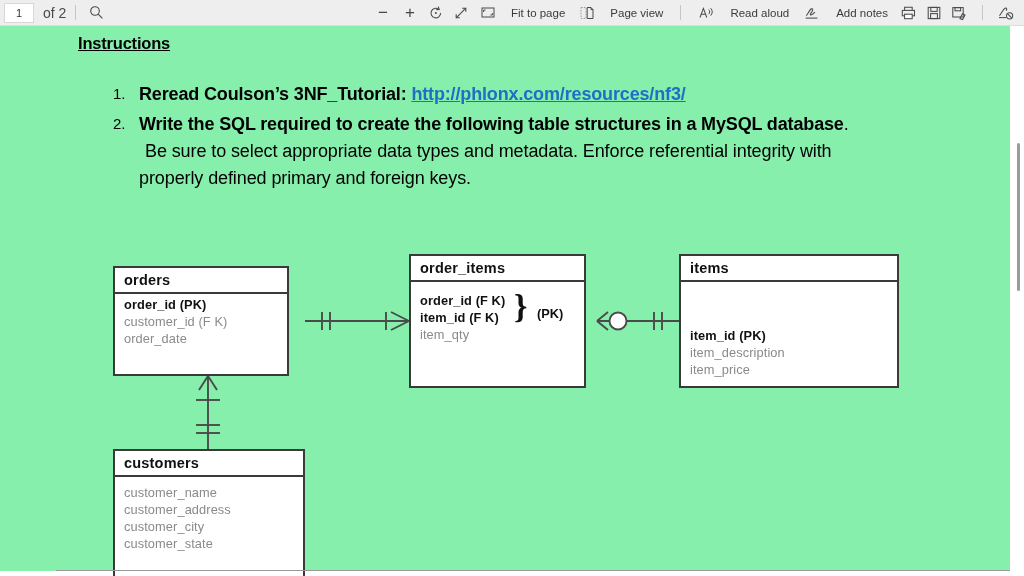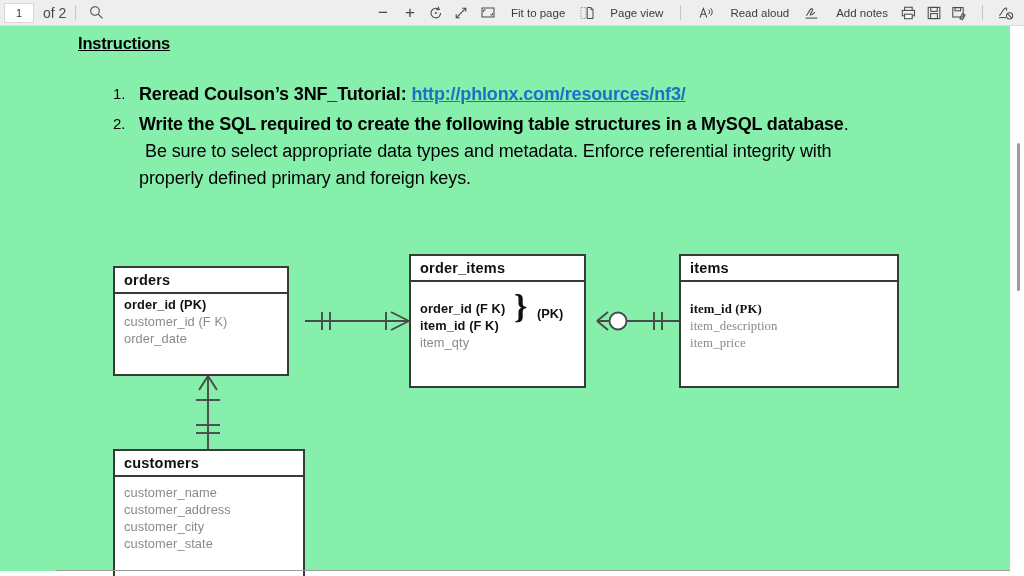--- a/index.html
+++ b/index.html
@@ -102,22 +102,22 @@
     letter-spacing: 0.1px;
   }
   .attr.key { color: #111; font-weight: bold; }
 
   
   #ent-orders     { left: 113px; top: 240px; width: 176px; height: 110px; }
   #ent-orders .ent-body { padding-top: 2px; }
   #ent-order-items{ left: 409px; top: 228px; width: 177px; height: 134px; }
   #ent-items      { left: 679px; top: 228px; width: 220px; height: 134px; }
   #ent-customers  { left: 113px; top: 423px; width: 192px; height: 131px; }
-  #ent-order-items .ent-body { padding-top: 18px; }
-  #ent-items .ent-body { padding-top: 19px; font-family: Liberation Serif, serif; }
+  #ent-order-items .ent-body { padding-top: 10px; }
+  #ent-items .ent-body { padding-top: 45px; }
 
   .brace {
     position: absolute; left: 103px; top: 40px;
     font-size: 34px; line-height: 22px; color: #111;
     font-family: "Liberation Serif", serif; font-weight: bold;
   }
   .brace-label {
     position: absolute; left: 126px; top: 50px;
     font-size: 12.8px; font-weight: bold; color: #111;
   }

